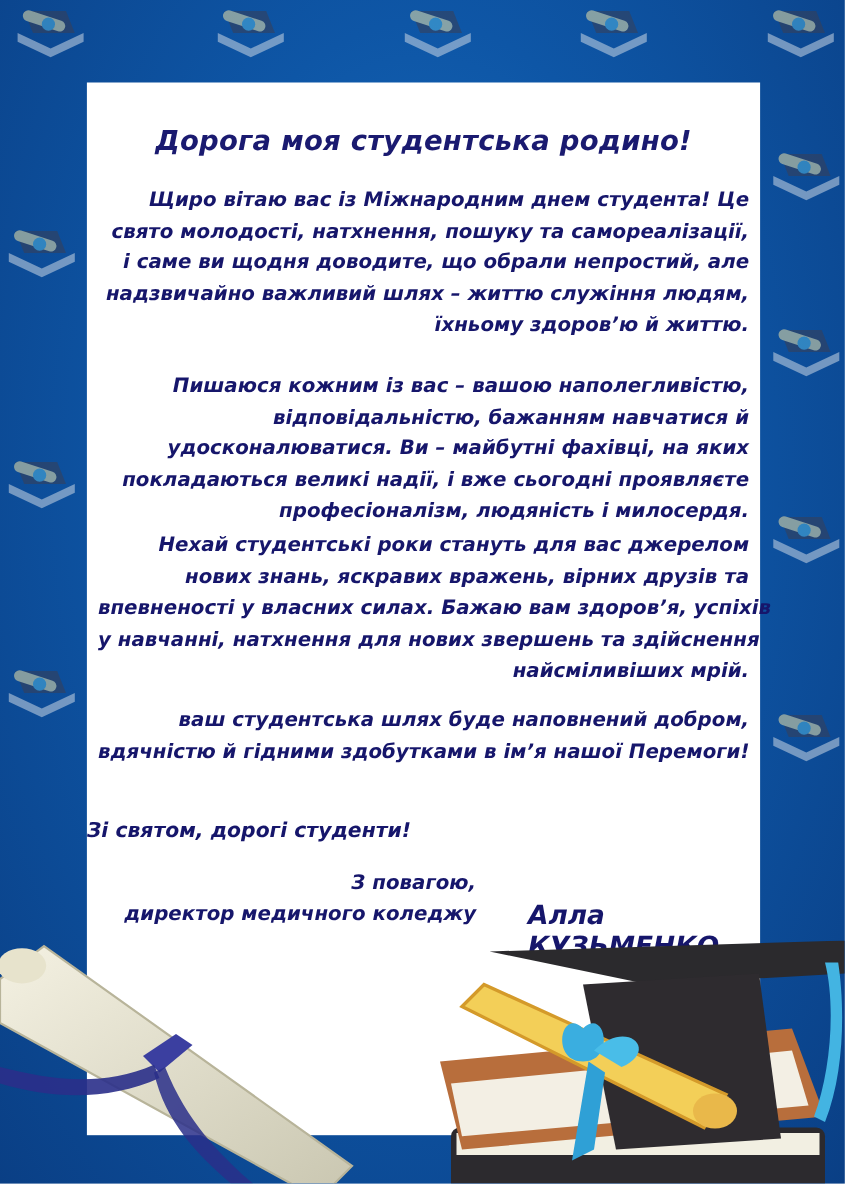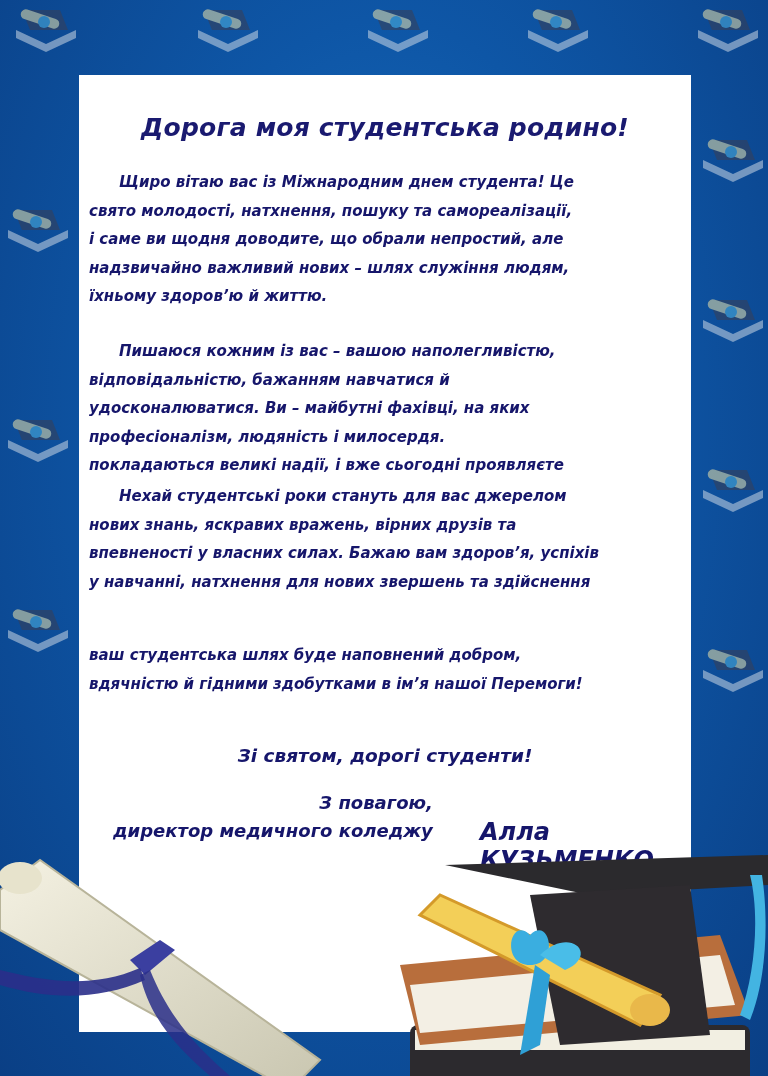--- a/index.html
+++ b/index.html
@@ -12,23 +12,23 @@
   .cap-icon { position: absolute; width: 76px; height: 58px; opacity: 0.55; }
   .panel {
     position: absolute; left: 79px; top: 75px; width: 612px; height: 957px;
     background: #ffffff;
   }
   .letter { position: absolute; left: 79px; top: 75px; width: 612px; color: #16166b; font-style: italic; font-weight: bold; }
   .title {
     position: absolute; left: 0; top: 38px; width: 612px; text-align: center;
     font-size: 25px; letter-spacing: 0.2px; color: #1a1a70;
   }
-  .para { position: absolute; left: 10px; width: 592px; text-align: left; font-size: 15px; line-height: 28.5px; }
+  .para { position: absolute; left: 10px; width: 592px; text-align: right; font-size: 18px; line-height: 28.5px; }
   .para .ln { display: block; white-space: nowrap; }
-  .greeting { position: absolute; left: 0; width: 612px; text-align: center; font-size: 18.5px; }
+  .greeting { position: absolute; left: 0; width: 612px; text-align: left; font-size: 18.5px; }
   .sig { position: absolute; left: 34px; font-size: 18px; line-height: 28px; text-align: right; }
   .sig-name { position: absolute; left: 401px; font-size: 24px; }
   .deco-scroll, .deco-books { position: absolute; }
 </style>
 </head>
 <body>
 
 <div class="bg-deco">
 
   <svg class="cap-icon" style="left:8px;top:0px" viewBox="0 0 76 58">
@@ -107,37 +107,38 @@
 
 <div class="panel"></div>
 
 <div class="letter">
   <div class="title">Дорога моя студентська родино!</div>
 
   <div class="para" style="top:93px">
     <span class="ln" style="padding-left:30px">Щиро вітаю вас із Міжнародним днем студента! Це</span>
     <span class="ln">свято молодості, натхнення, пошуку та самореалізації,</span>
     <span class="ln">і саме ви щодня доводите, що обрали непростий, але</span>
-    <span class="ln">надзвичайно важливий нових – шлях служіння людям,</span>
+    <span class="ln">надзвичайно важливий шлях – життю служіння людям,</span>
     <span class="ln">їхньому здоров’ю й життю.</span>
   </div>
 
   <div class="para" style="top:262px">
     <span class="ln" style="padding-left:30px">Пишаюся кожним із вас – вашою наполегливістю,</span>
     <span class="ln">відповідальністю, бажанням навчатися й</span>
     <span class="ln">удосконалюватися. Ви – майбутні фахівці, на яких</span>
+    <span class="ln">покладаються великі надії, і вже сьогодні проявляєте</span>
     <span class="ln">професіоналізм, людяність і милосердя.</span>
-    <span class="ln">покладаються великі надії, і вже сьогодні проявляєте</span>
   </div>
 
   <div class="para" style="top:407px">
     <span class="ln" style="padding-left:30px">Нехай студентські роки стануть для вас джерелом</span>
     <span class="ln">нових знань, яскравих вражень, вірних друзів та</span>
     <span class="ln">впевненості у власних силах. Бажаю вам здоров’я, успіхів</span>
     <span class="ln">у навчанні, натхнення для нових звершень та здійснення</span>
+    <span class="ln">найсміливіших мрій.</span>
   </div>
 
   <div class="para" style="top:566px">
     <span class="ln">ваш студентська шлях буде наповнений добром,</span>
     <span class="ln">вдячністю й гідними здобутками в ім’я нашої Перемоги!</span>
   </div>
 
   <div class="greeting" style="top:670px">Зі святом, дорогі студенти!</div>
 
   <div class="sig" style="top:714px">

